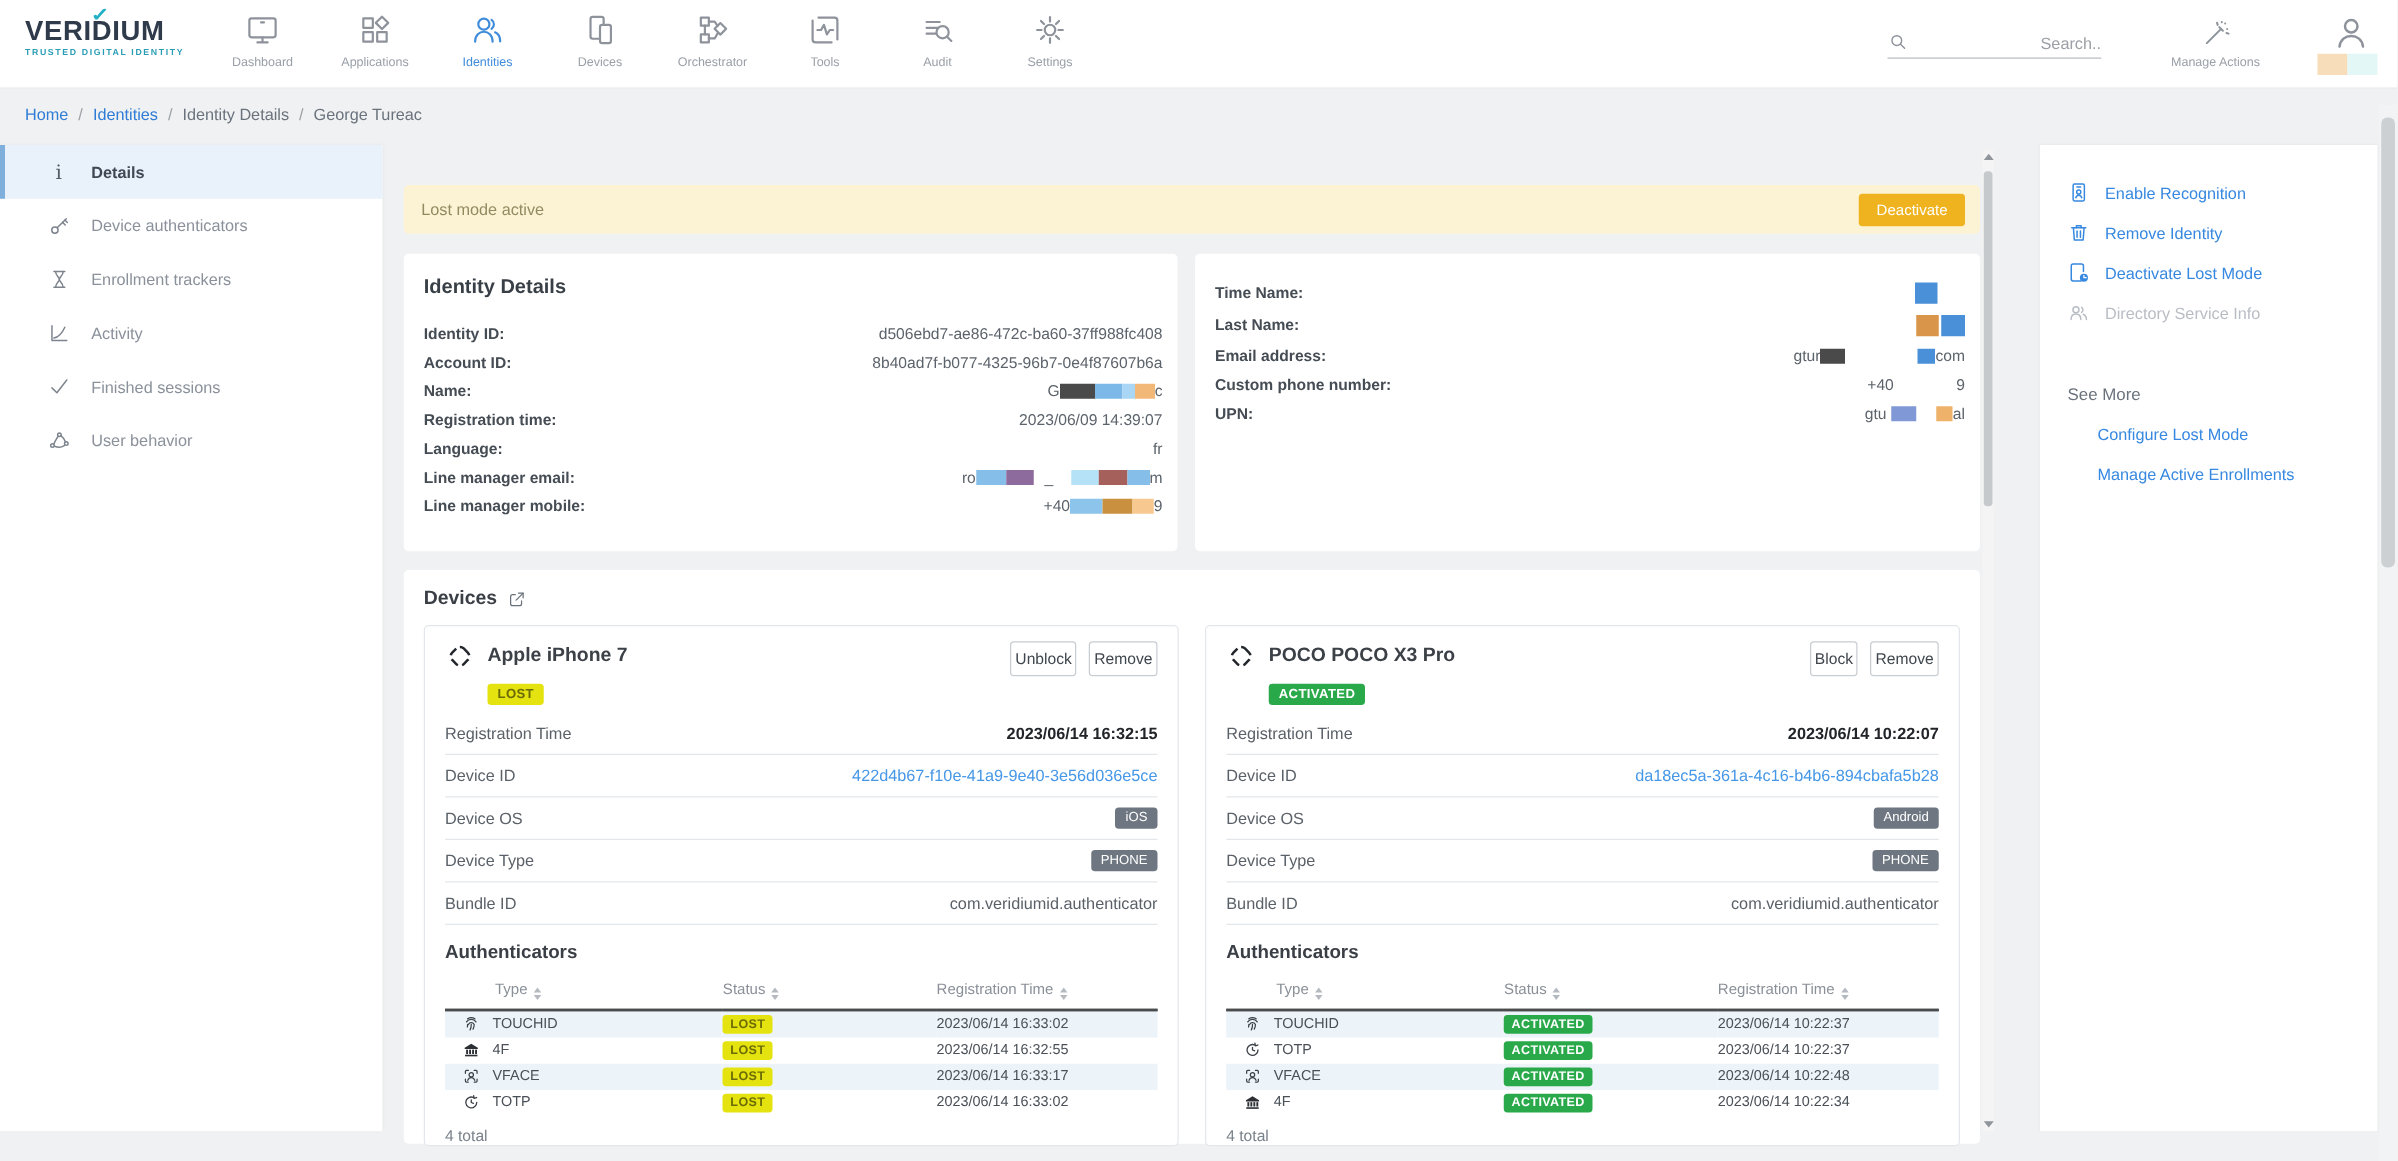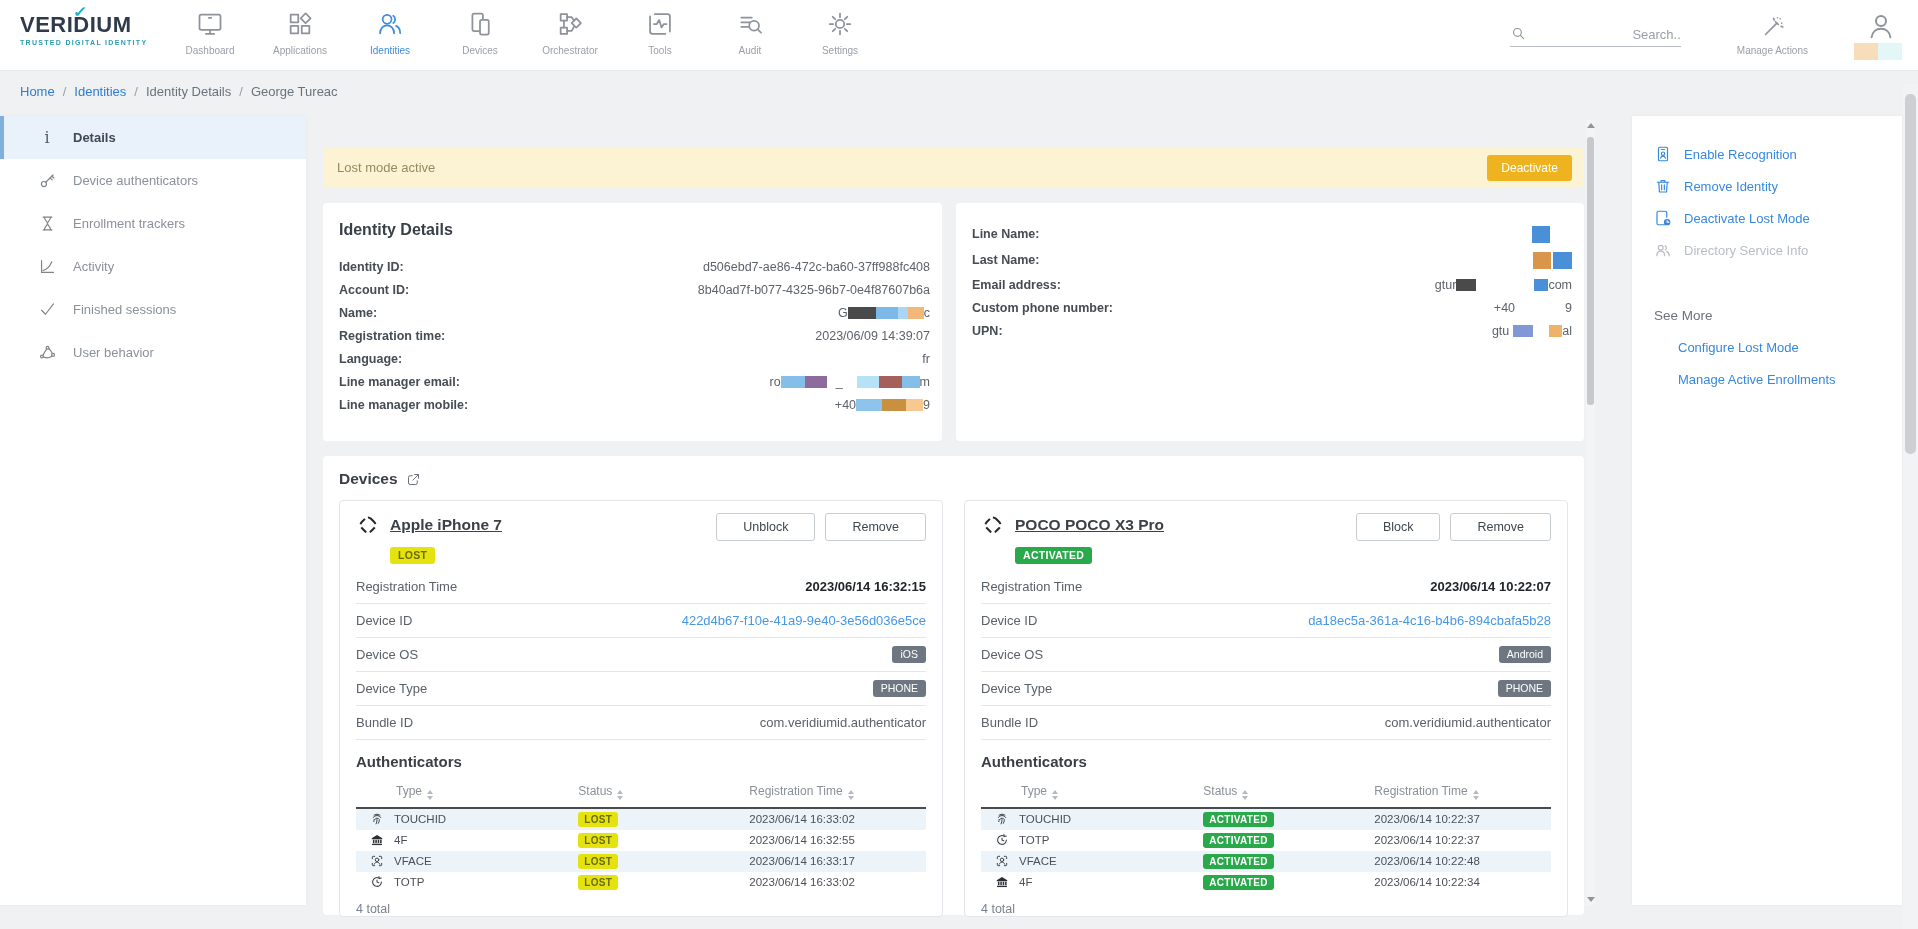--- a/index.html
+++ b/index.html
@@ -66,23 +66,23 @@
 
   
   .devices-wrap { margin-top:15px; background:#fff; border-radius:4px; padding:14px 16px 16px 16px; height:459px; }
   .devices-title { display:flex; align-items:center; gap:8px; font-size:15.5px; font-weight:700; color:#3a3f46; margin-bottom:12px; }
   .devices-title svg { width:15px; height:15px; stroke:#6a727c; fill:none; stroke-width:1.6; stroke-linecap:round; stroke-linejoin:round; cursor:pointer; }
   .device-cards { display:flex; gap:21px; }
   .device-card { width:604px; height:417px; border:1px solid #e3e6ea; border-radius:4px; padding:12px 16px; overflow:hidden; background:#fff; }
   .dc-header { display:flex; align-items:flex-start; justify-content:space-between; }
   .dc-title { display:flex; align-items:center; gap:10px; }
   .dc-title svg { width:24px; height:24px; }
-  .dc-name { font-size:15.5px; font-weight:700; color:#3c4147;text-decoration:underline; }
+  .dc-name { font-size:15.5px; font-weight:700; color:#3c4147; }
   .dc-buttons { display:flex; gap:10px; }
-  .btn-outline { background:#fff; border:1px solid #c8cdd2; border-radius:3px; color:#3f464d; font-size:12.5px; padding:6px 26px; cursor:pointer; font-family:"Liberation Sans",sans-serif; }
+  .btn-outline { background:#fff; border:1px solid #c8cdd2; border-radius:3px; color:#3f464d; font-size:12.5px; padding:6px 3px; cursor:pointer; font-family:"Liberation Sans",sans-serif; }
   .dc-badge-row { margin:4px 0 6px 34px; }
   .badge { display:inline-block; font-size:10px; font-weight:700; border-radius:3px; padding:2px 6px; letter-spacing:.3px; }
   .badge-lost { background:#e5e30f; color:#6b6b08; }
   .badge-activated { background:#2aa94b; color:#fff; }
   .dc-badge-row .badge { font-size:10.5px; padding:2.5px 8px; }
   .dc-row { display:flex; justify-content:space-between; align-items:center; height:34px; font-size:13px; border-bottom:1px solid #e4e7ea; }
   .dc-row:last-of-type { border-bottom:none; }
   .dc-row .dc-label { color:#5a6168; }
   .dc-val-bold { color:#212529; font-weight:700; }
   .dc-val-link { color:#4697e6; cursor:pointer; }
@@ -431,21 +431,21 @@
               <span class="rblock" style="background: rgb(201, 145, 63); width: 24px;"></span>
               <span class="rblock" style="background: rgb(247, 201, 144); width: 17px;"></span>
             </span>
           <span>9</span>
         </span>
       </div>
     </section>
 
     <section class="panel panel-external">
       <div class="kv-row" style="height:26px">
-        <span class="kv-label">Line Name:</span>
+        <span class="kv-label">Time Name:</span>
         <span class="kv-value rb-line rb-sq" style="margin-right:22px">
           <span class="rb-line">
               <span class="rblock" style="background: rgb(74, 144, 217); width: 18px;"></span>
             </span>
         </span>
       </div>
       <div class="kv-row" style="height:26px">
         <span class="kv-label">Last Name:</span>
         <span class="kv-value rb-line rb-sq">
           <span class="rb-line" style="gap:2px">

